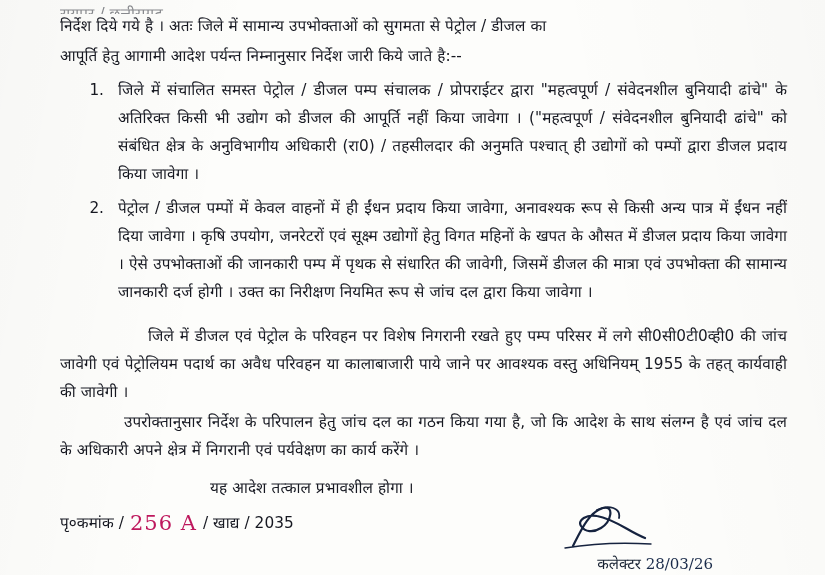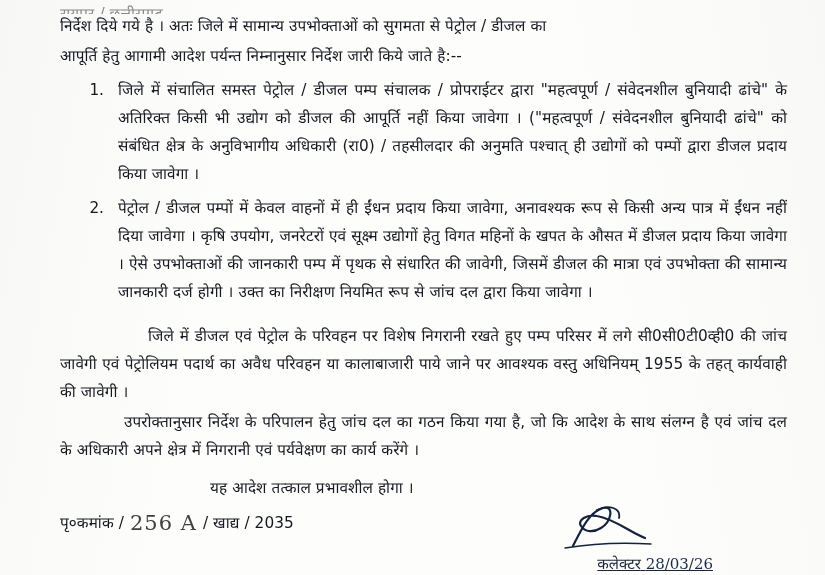--- a/index.html
+++ b/index.html
@@ -126,39 +126,38 @@
     left: 0;
     top: 0;
   }
   .sig-line1 {
     font-size: 15px;
     line-height: 20px;
     color: #1b2535;
     white-space: nowrap;
     text-align: right;
     padding-right: 16px;
-    text-decoration: underline;
   }
   .sig-date-ink {
     font-family: "DejaVu Serif", serif;
     color: #1a2b4a;
   }
 
   .ref-row {
     position: relative;
     margin-top: 6px;
     font-size: 15.3px;
     line-height: 26px;
   }
   .ref-label { }
   .ref-number {
     font-family: "DejaVu Serif", serif;
     font-size: 21px;
     letter-spacing: 1px;
-    color: #404040;
+    color: #be185d;
     padding: 0 6px;
     position: relative;
     top: 2px;
   }
 </style>
 </head>
 <body>
 
 <div class="page">
 

